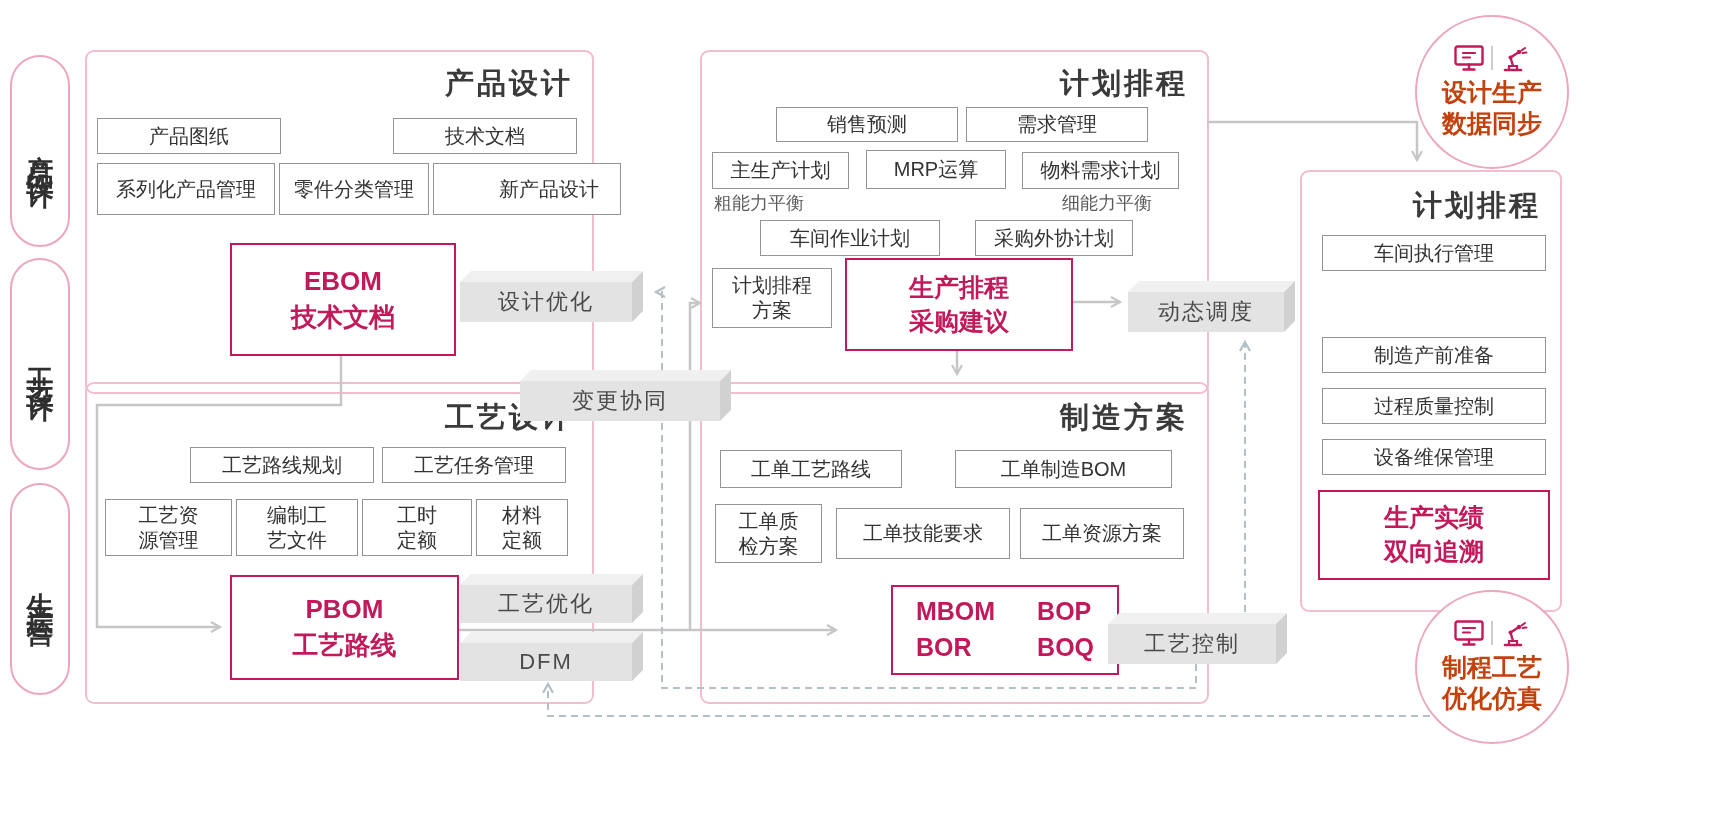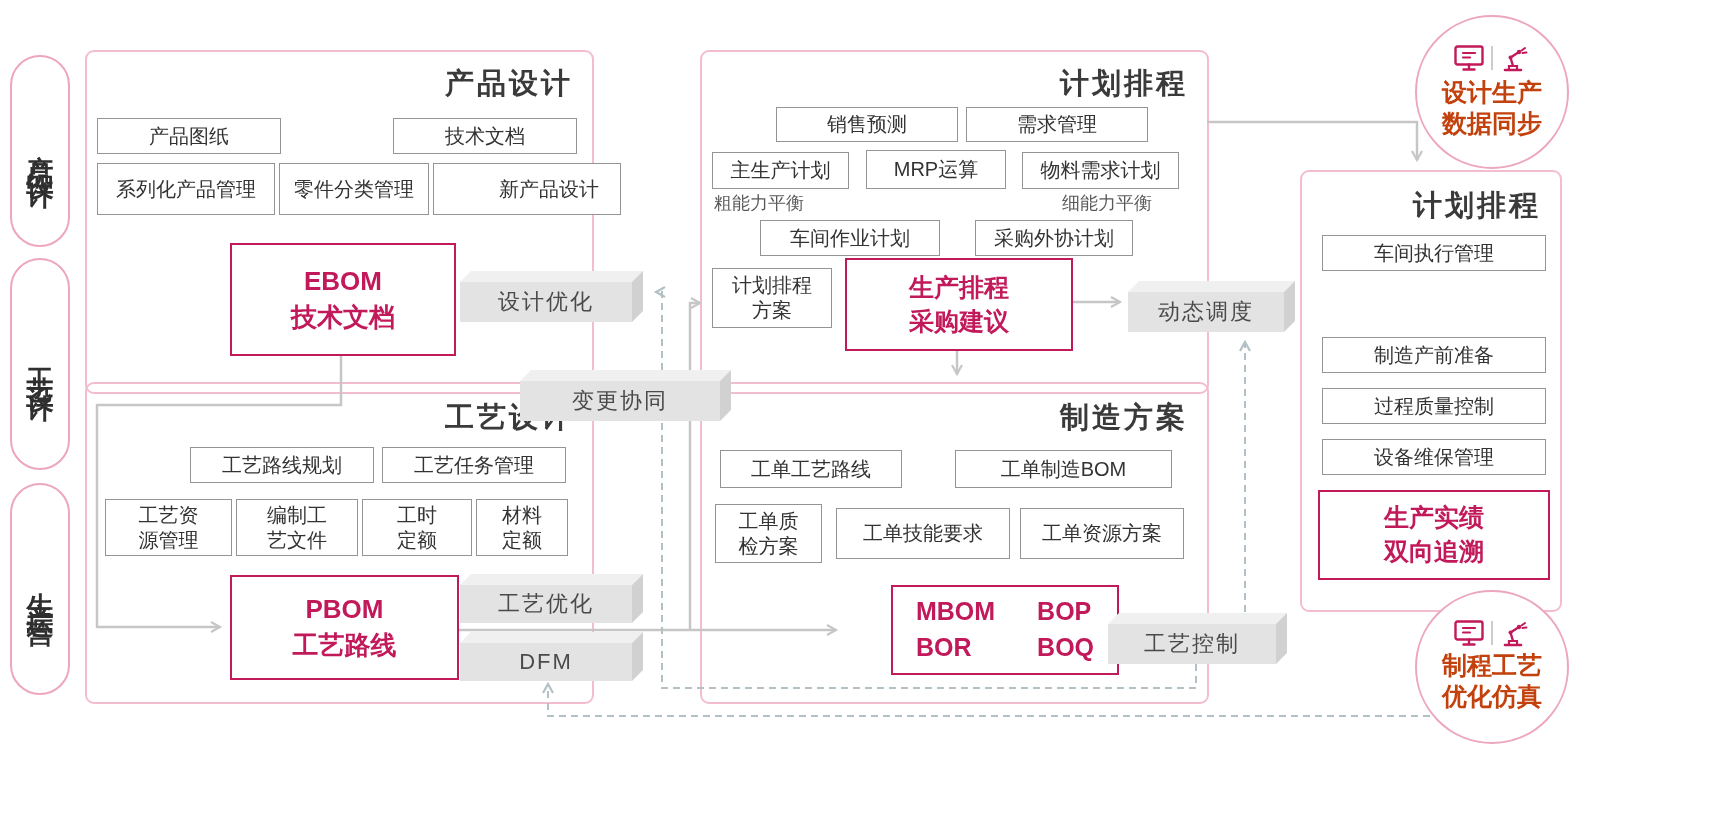--- a/index.html
+++ b/index.html
@@ -175,21 +175,21 @@
         <path d="M13 21 L 10.5 12.5 L 19 7" fill="none" stroke="#c1195a" stroke-width="2.4" stroke-linejoin="round"></path>
         <circle cx="10.5" cy="12.5" r="2" fill="#c1195a"></circle>
         <circle cx="19" cy="7" r="2.2" fill="#c1195a"></circle>
         <path d="M21.5 5.5 L 25 3 M 22.5 8 L 26.5 7.5" stroke="#c1195a" stroke-width="2" stroke-linecap="round" fill="none"></path>
       </svg>
     </div>
     <div class="badge-text">设计生产</div>
     <div class="badge-text">数据同步</div>
   </div>
 
-  <div class="circle-badge" style="left:1415px;top:590px;font-family:Liberation Mono, monospace;">
+  <div class="circle-badge" style="left:1415px;top:590px;">
     <div class="badge-icons">
       <svg viewBox="0 0 30 27" width="30" height="27">
         <rect x="1.5" y="1.5" width="27" height="18" rx="2" fill="none" stroke="#c1195a" stroke-width="2.4"></rect>
         <path d="M15 19.5 V 23 M 9.5 24.5 H 20.5" fill="none" stroke="#c1195a" stroke-width="2.4" stroke-linecap="round"></path>
         <path d="M9 8 h12 M9 12.5 h7" fill="none" stroke="#c1195a" stroke-width="2.2" stroke-linecap="round"></path>
       </svg>
       <span class="badge-divider"></span>
       <svg viewBox="0 0 30 27" width="30" height="27">
         <path d="M5 25 H 21" stroke="#c1195a" stroke-width="2.6" stroke-linecap="round" fill="none"></path>
         <path d="M9 25 V 21 H 17 V 25" fill="none" stroke="#c1195a" stroke-width="2.2"></path>

